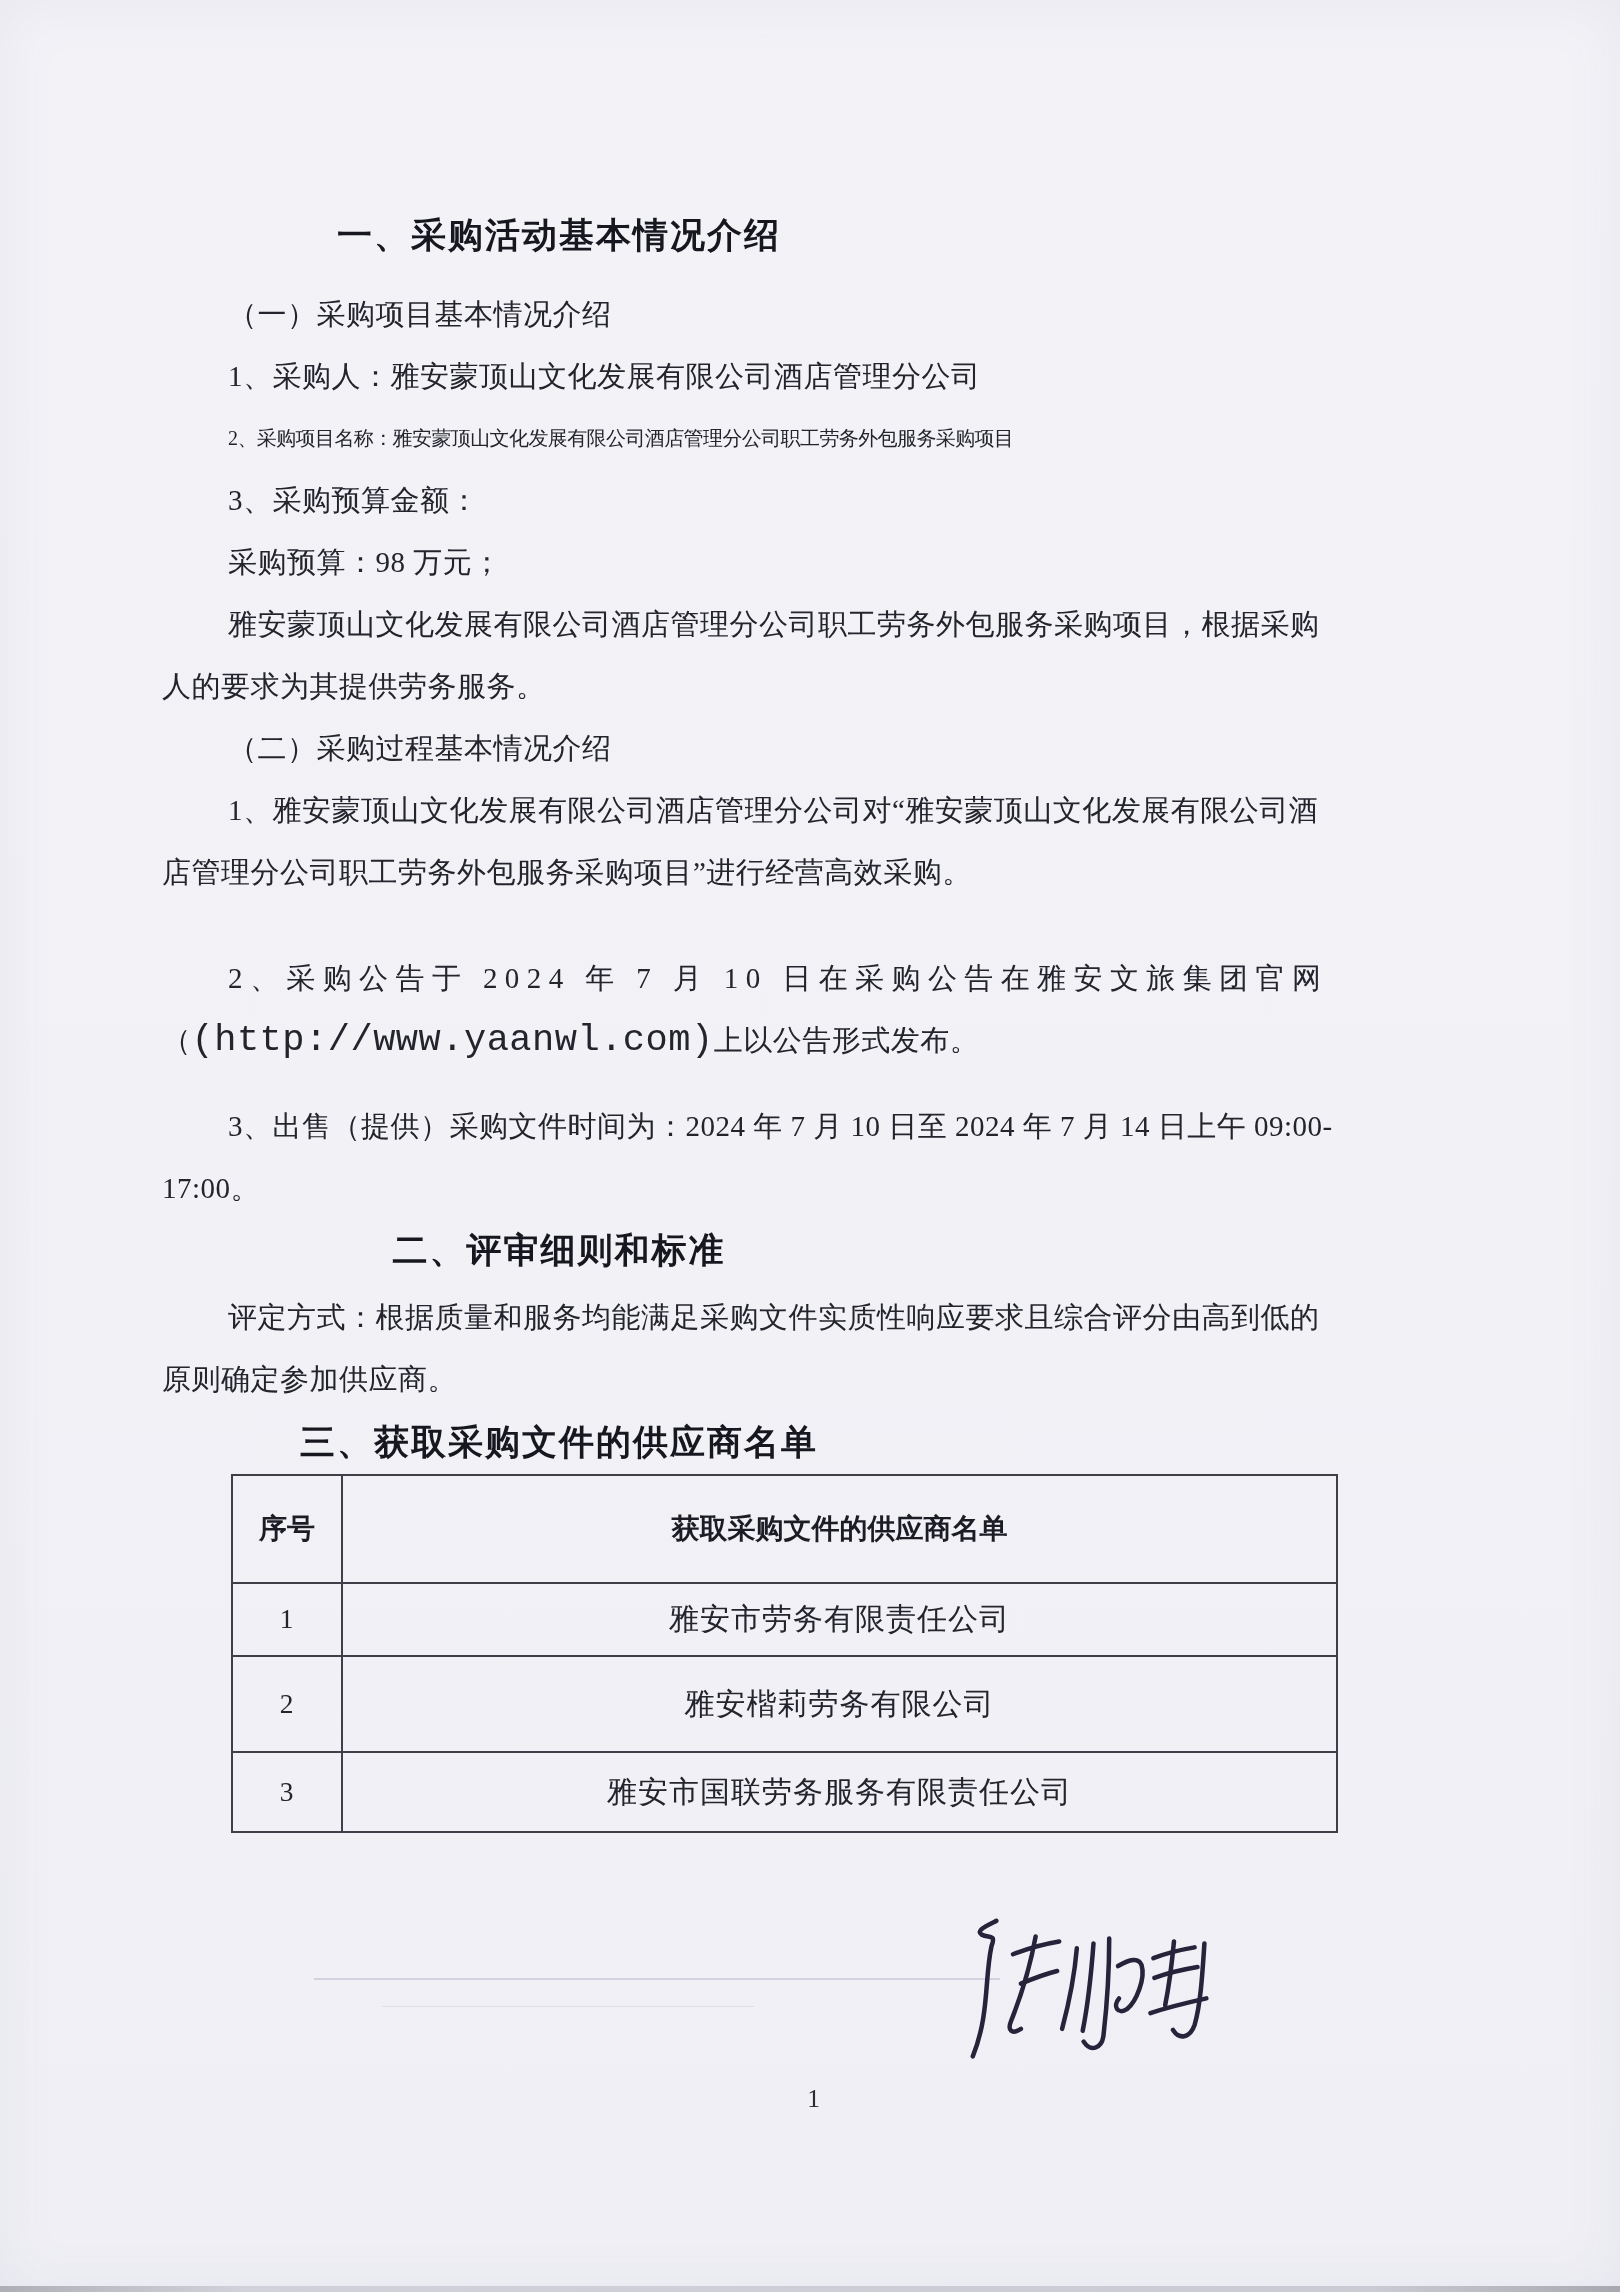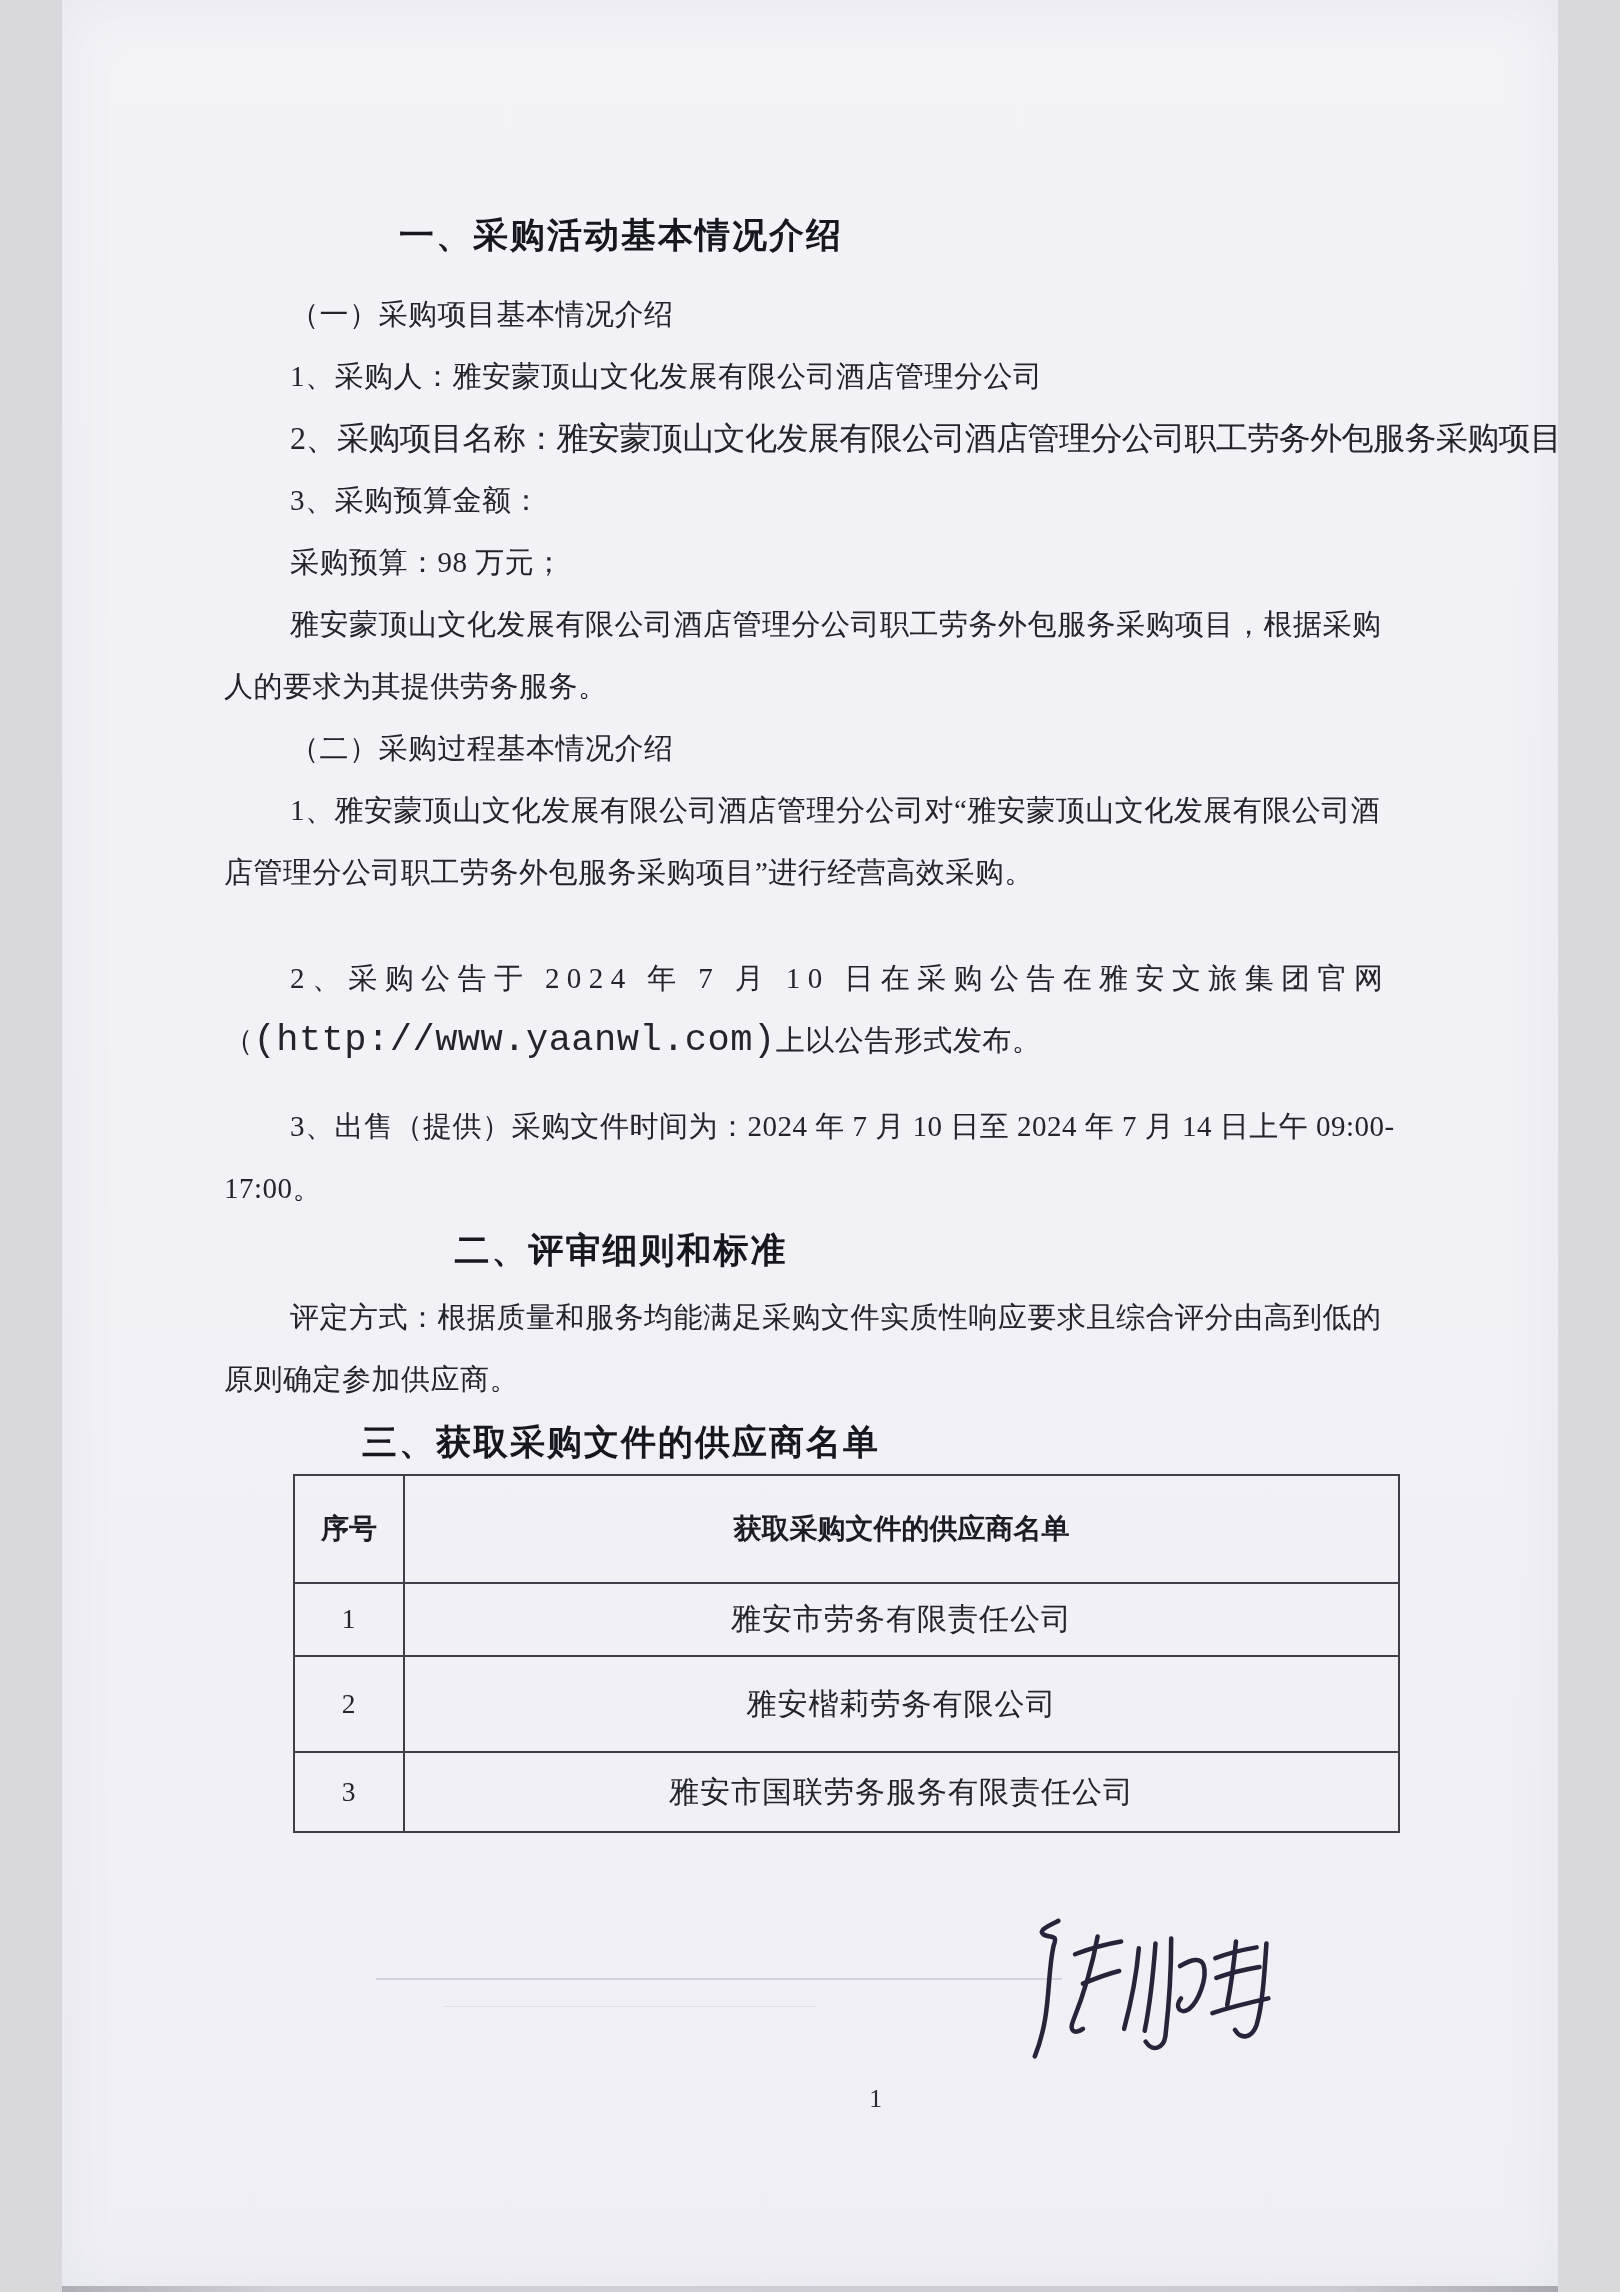--- a/index.html
+++ b/index.html
@@ -2,21 +2,21 @@
 <html><head>
 <meta charset="utf-8">
 <style>
   html,body { margin:0; padding:0; }
   body {
     background:#d8d8dd;
     font-family:"Liberation Serif","DejaVu Serif",serif;
   }
   .page {
     position:relative;
-    width:1496px; height:2293px;
+    width:1620px; height:2293px;
     margin:0 auto;
     background:linear-gradient(180deg,#f2f2f7 0%,#f1f1f6 55%,#efeff5 100%);
     overflow:hidden;
     box-shadow:inset 0 0 59px rgba(120,120,140,0.08);
     color:#23242c;
   }
   .content {
     position:absolute;
     left:162px; top:212px;
     width:1299px;
@@ -35,21 +35,21 @@
   .h2 { margin-top:8px; margin-bottom:13.7px; }
   .h3 { margin-top:9.8px; margin-bottom:9.8px; }
   .line {
     font-size:29px;
     line-height:62px;
     letter-spacing:0.5px;
     white-space:nowrap;
   }
   .indent { text-indent:66px; }
   .spread { letter-spacing:7.4px; }
-  .tight { letter-spacing:-0.6px; font-size:32px; }
+  .tight { letter-spacing:-0.6px; font-size:20px; }
   .gap-lg { height:44px; }
   .gap-sm { height:24.5px; }
   .mono {
     font-family:"Liberation Mono","DejaVu Sans Mono",monospace;
     font-size:37px;
   }
   
   .doc-table {
     margin-left:69px;
     width:1103px;

